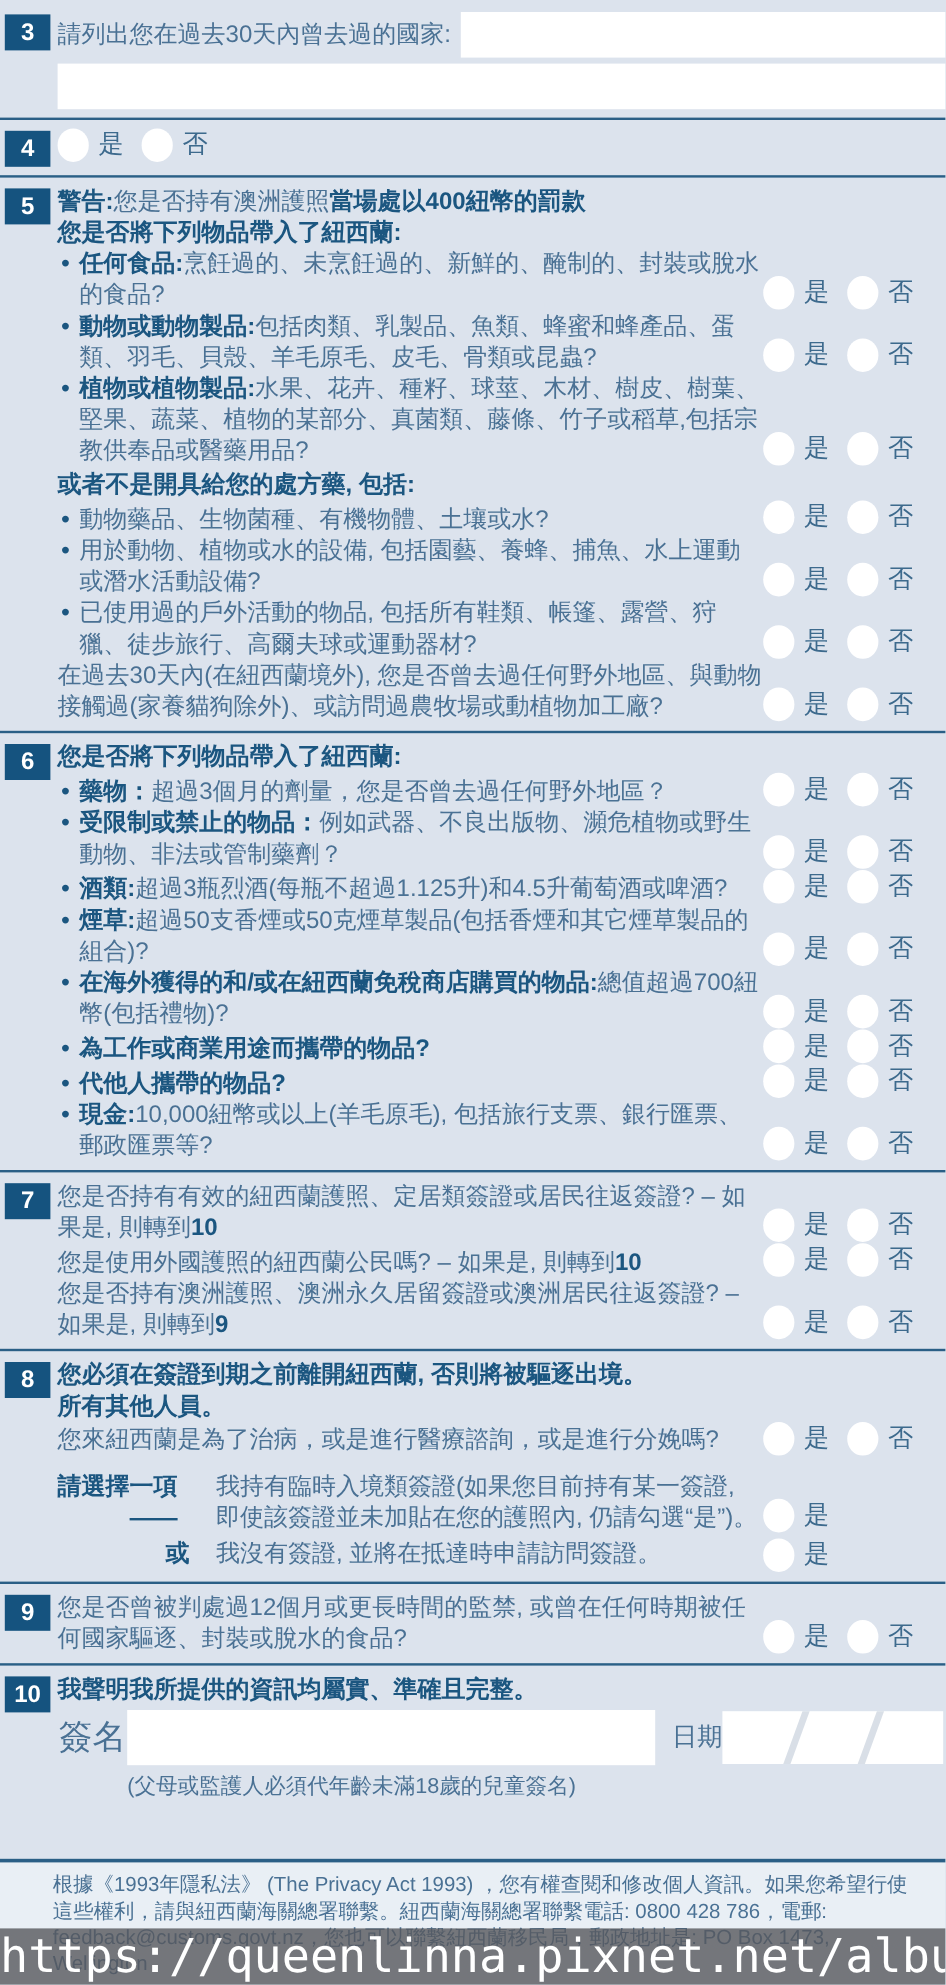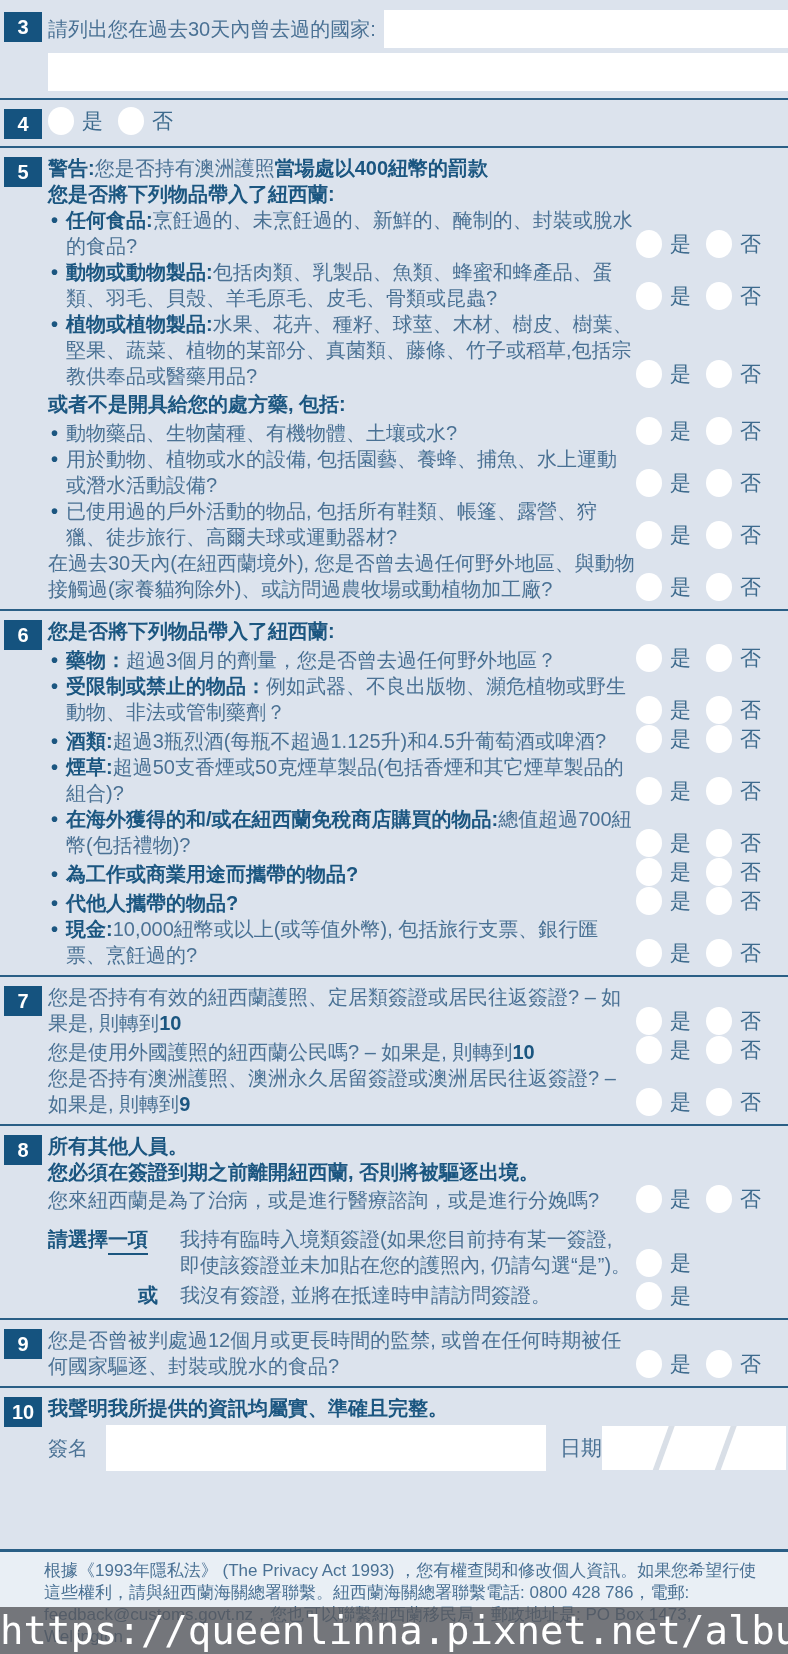--- a/index.html
+++ b/index.html
@@ -28,24 +28,24 @@
   .anslabel{width:24px;font-size:21px;color:#3d6a8d;margin-right:12px;flex:0 0 24px;}
   .anslabel.last{margin-right:0;}
   .whitebox{background:#fff;border:0;}
   .s3-row1{display:flex;align-items:center;}
   .s3-input{flex:1;height:38px;margin-left:8px;}
   .s3-input2{width:100%;height:38px;margin-top:5px;}
   .subgap{margin-top:2px;}
   .sel-row{display:flex;margin-top:12px;}
   .sel-label{flex:0 0 132px;text-align:left;padding-right:10px;}
   .sel-label.or{text-align:right;padding-right:22px;}
-  .underline{border-bottom:2px solid var(--dark);padding-bottom:3px;}
+  .underline{border-bottom:2px solid var(--dark);padding-bottom:15px;}
   .answers.yes-only{align-self:flex-end;}
   .sign-row{display:flex;align-items:center;margin-top:4px;}
-  .sign-label{flex:0 0 58px;font-size:20px;}
+  .sign-label{flex:0 0 58px;font-size:28px;text-align:center;}
   .sign-input{flex:1;height:46px;}
   .date-label{flex:0 0 56px;font-size:21px;text-align:right;}
   .date-box{flex:0 0 184px;height:44px;background:#fff;position:relative;overflow:hidden;margin-right:2px;}
   .date-slash{position:absolute;top:-4px;width:6px;height:56px;background:#d9dfe7;transform:skewX(-20deg);}
   .date-slash.s1{left:58px;}
   .date-slash.s2{left:120px;}
   .note{font-size:18px;margin-left:58px;margin-top:4px;}
   .footer{position:absolute;left:0;right:0;bottom:0;height:105px;background:var(--footer-bg);
           border-top:3px solid var(--line);padding:8px 20px 0 44px;font-size:17px;line-height:22px;color:var(--mid);}
   .watermark{position:absolute;left:0;right:0;bottom:0;height:47px;background:rgba(86,88,92,0.8);
@@ -245,21 +245,21 @@
         <div class="qtext bullet"><span class="dot">•</span><b>代他人攜帶的物品?</b></div>
         <div class="answers">
           <span class="radio"></span>
           <span class="anslabel">是</span>
           <span class="radio"></span>
           <span class="anslabel last">否</span>
         </div>
       </div>
 
       <div class="qrow">
-        <div class="qtext bullet"><span class="dot">•</span><b>現金:</b><span>10,000紐幣或以上(或等值外幣), 包括旅行支票、銀行匯票、烹飪過的?</span></div>
+        <div class="qtext bullet"><span class="dot">•</span><b>現金:</b><span>10,000紐幣或以上(羊毛原毛), 包括旅行支票、銀行匯票、郵政匯票等?</span></div>
         <div class="answers">
           <span class="radio"></span>
           <span class="anslabel">是</span>
           <span class="radio"></span>
           <span class="anslabel last">否</span>
         </div>
       </div>
     </div>
   </div>
   <div class="divider"></div>
@@ -298,22 +298,22 @@
       </div>
     </div>
   </div>
   <div class="divider"></div>
 
   <div class="section">
     <div class="badge-col">
         <div class="badge">8</div>
       </div>
     <div class="content">
+      <div class="lead">您必須在簽證到期之前離開紐西蘭, 否則將被驅逐出境。</div>
       <div class="lead">所有其他人員。</div>
-      <div class="lead">您必須在簽證到期之前離開紐西蘭, 否則將被驅逐出境。</div>
       <div class="qrow center">
         <div class="qtext">您來紐西蘭是為了治病，或是進行醫療諮詢，或是進行分娩嗎?</div>
         <div class="answers">
           <span class="radio"></span>
           <span class="anslabel">是</span>
           <span class="radio"></span>
           <span class="anslabel last">否</span>
         </div>
       </div>
 
@@ -364,20 +364,21 @@
       <div class="lead">我聲明我所提供的資訊均屬實、準確且完整。</div>
       <div class="sign-row">
         <div class="sign-label">簽名</div>
         <div class="whitebox sign-input"></div>
         <div class="date-label">日期</div>
         <div class="date-box">
           <div class="date-slash s1"></div>
           <div class="date-slash s2"></div>
         </div>
       </div>
+      <div class="note">(父母或監護人必須代年齡未滿18歲的兒童簽名)</div>
     </div>
   </div>
 
   <div class="footer">
     <span>根據《1993年隱私法》 (The Privacy Act 1993) ，您有權查閱和修改個人資訊。如果您希望行使這些權利，請與紐西蘭海關總署聯繫。紐西蘭海關總署聯繫電話: 0800 428 786，電郵: feedback@customs.govt.nz，您也可以聯繫紐西蘭移民局，郵政地址是: PO Box 1473, Wellington</span>
   </div>
 
   <div class="watermark">https://queenlinna.pixnet.net/album</div>
 
 </div>

